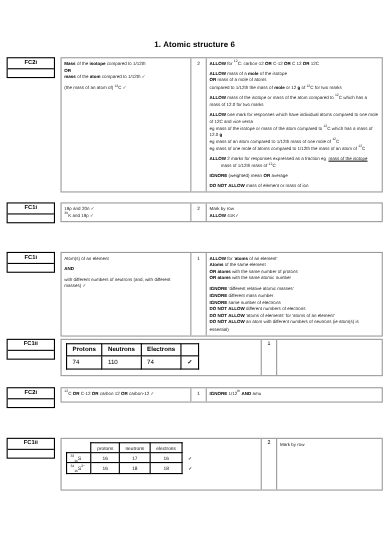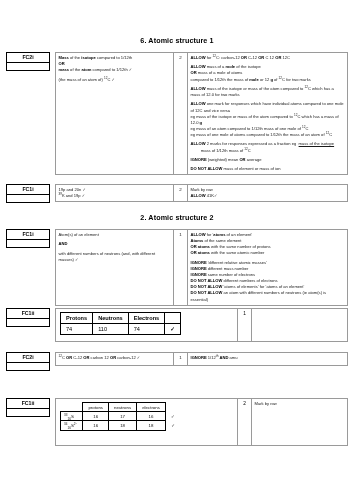--- a/index.html
+++ b/index.html
@@ -150,21 +150,21 @@
   table.iso .notick { border: none; padding-left: 5px; }
 
   .sec { padding: 0 6px; }
 </style>
 </head>
 <body>
 
 <div class="page">
 
   <div class="sec" style="position:absolute; left:0; top:36px; width:354px;">
-    <div class="section-title">6. Atomic structure 1</div>
+    <div class="section-title">1. Atomic structure 6</div>
   </div>
 
   <div class="sec" style="position:absolute; left:0; top:52px; width:354px;">
     <div class="msrow">
       <div class="codebox">
         <div class="code">FC2i</div>
         <div class="blank"></div>
       </div>
       <div class="mstable" style="min-height:120px;">
         <div class="col-answer">
@@ -203,23 +203,20 @@
           <p class="txt">19p and 20n ✓<br><sup>39</sup>K and 19p ✓</p>
         </div>
         <div class="col-marks">2</div>
         <div class="col-guidance">
           <p class="txt">Mark by row<br><span class="kw">ALLOW</span> 41K✓</p>
         </div>
       </div>
     </div>
   </div>
 
-  <div class="sec" style="position:absolute; left:0; top:213px; width:354px;">
-    <div class="section-title">2. Atomic structure 2</div>
-  </div>
 
   <div class="sec" style="position:absolute; left:0; top:229px; width:354px;">
     <div class="msrow">
       <div class="codebox">
         <div class="code">FC1i</div>
         <div class="blank"></div>
       </div>
       <div class="mstable" style="min-height:66px;">
         <div class="col-answer">
           <p class="txt">Atom(s) of an element</p>

